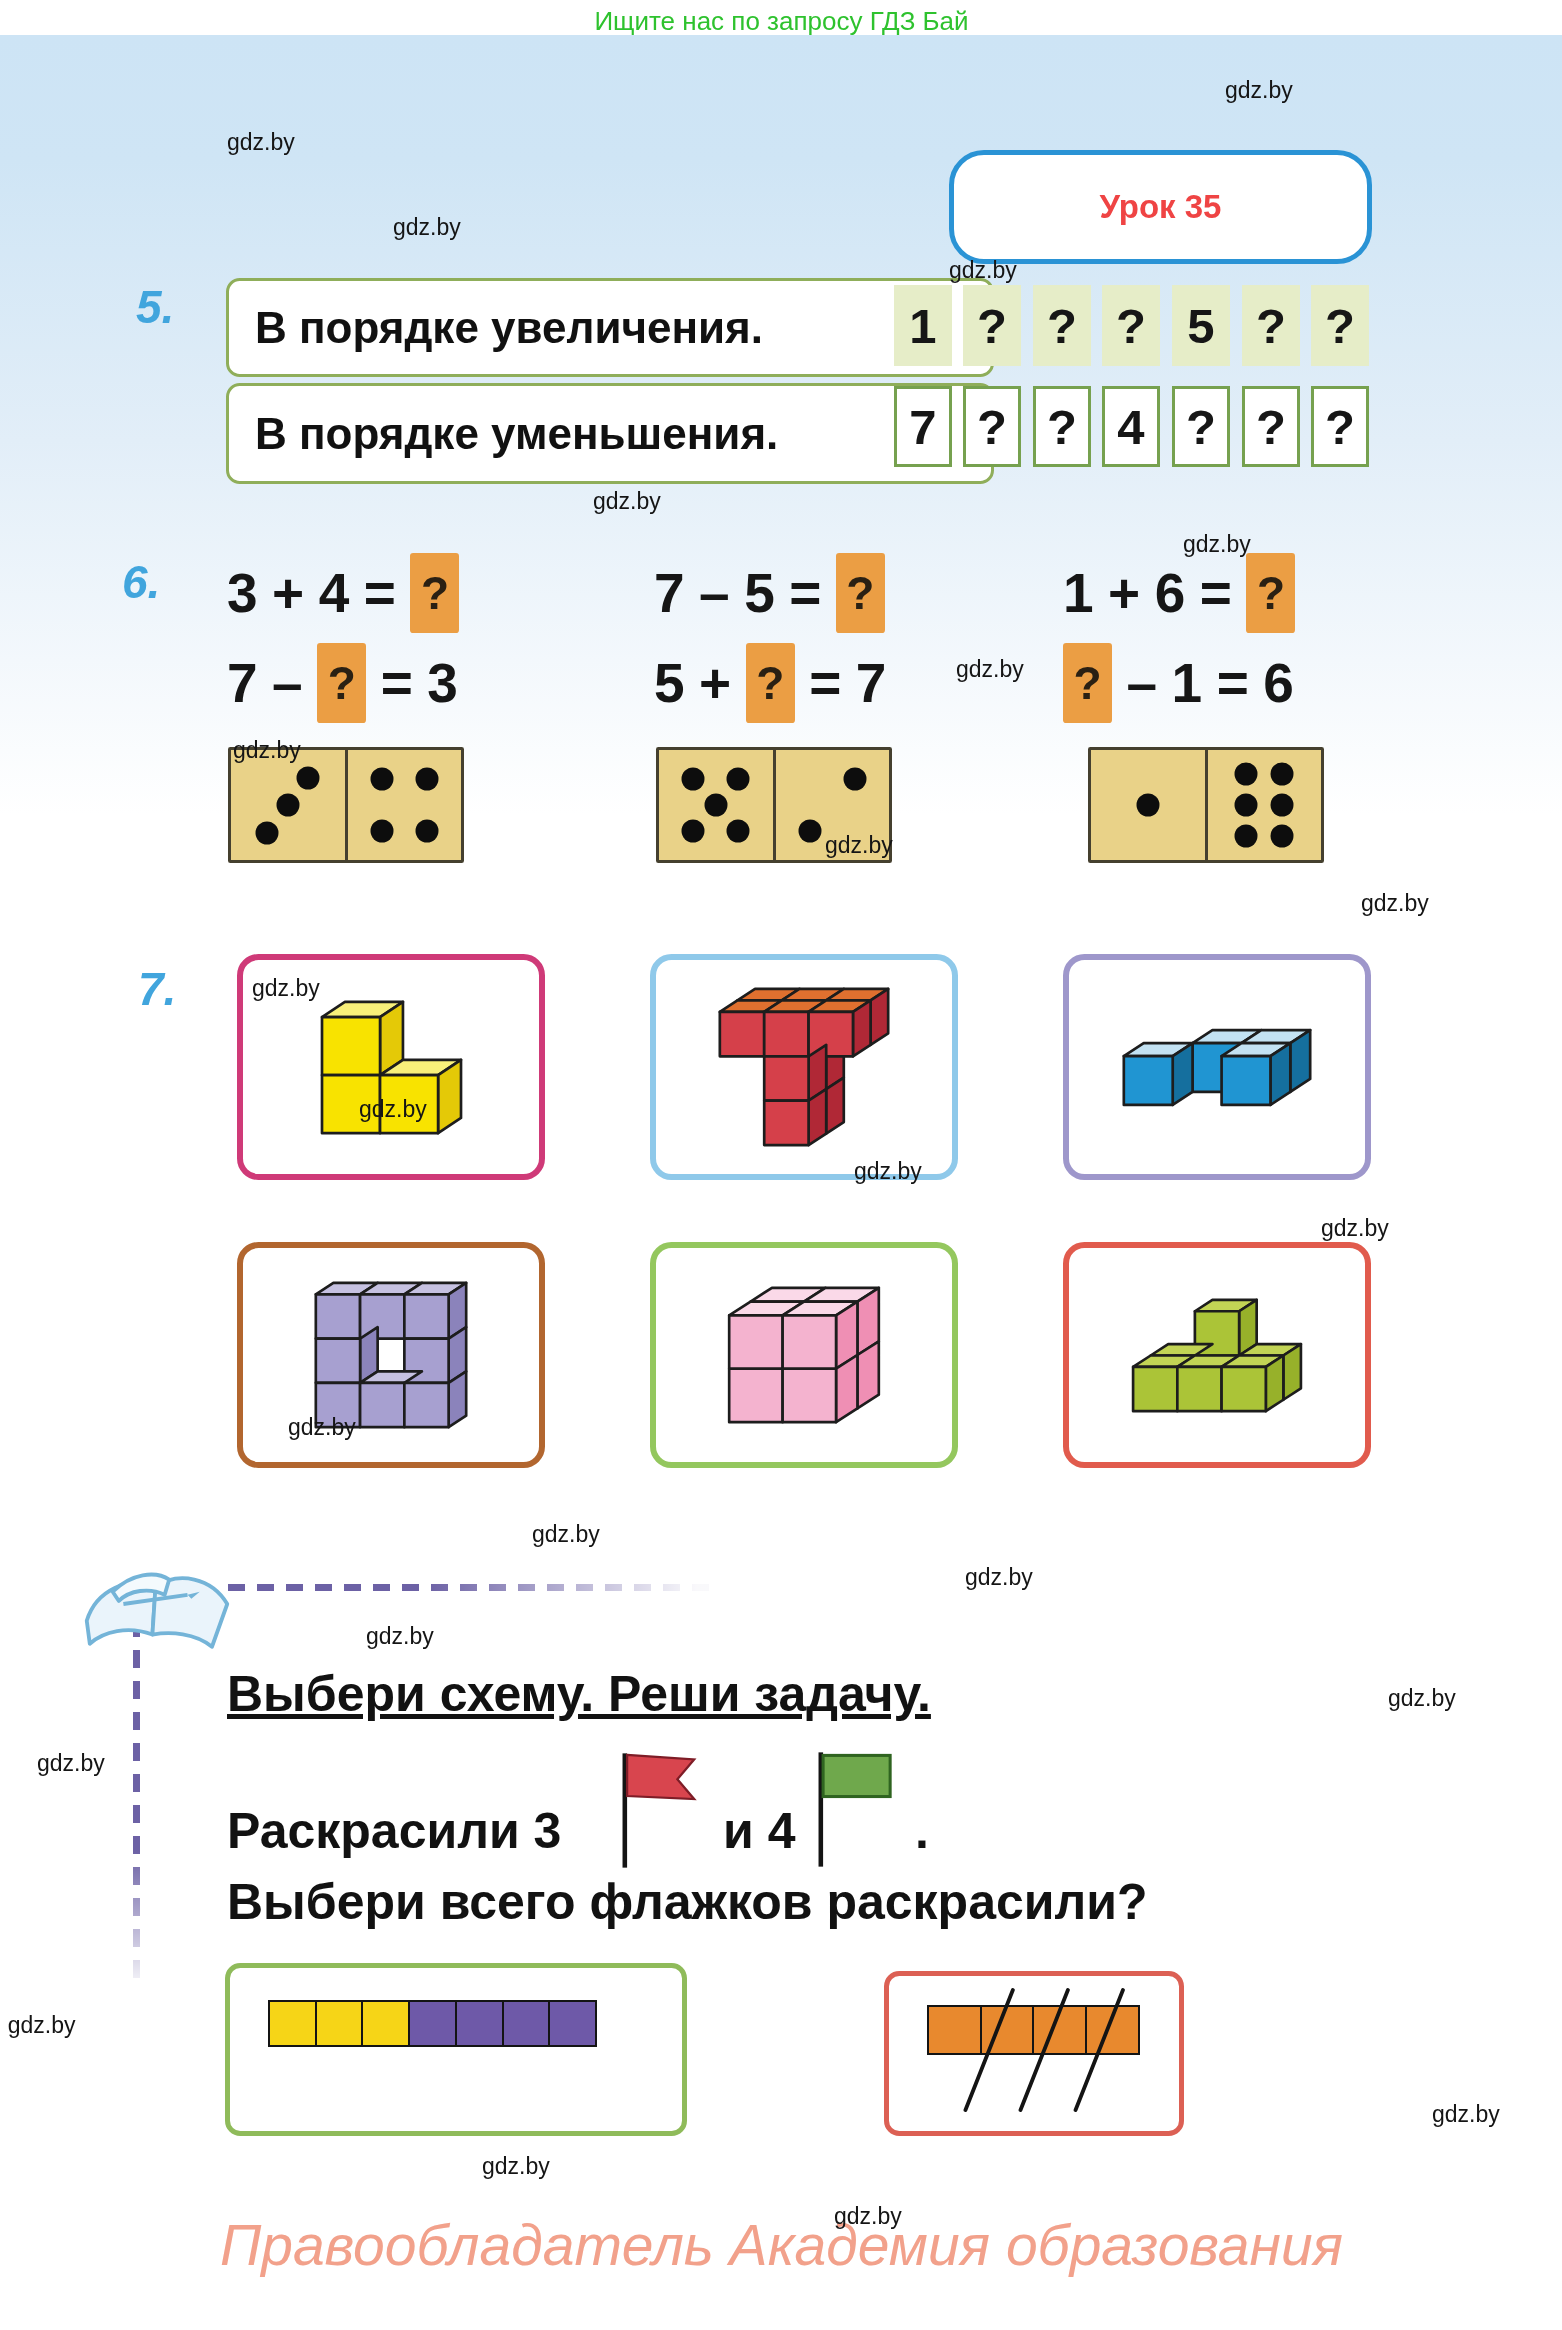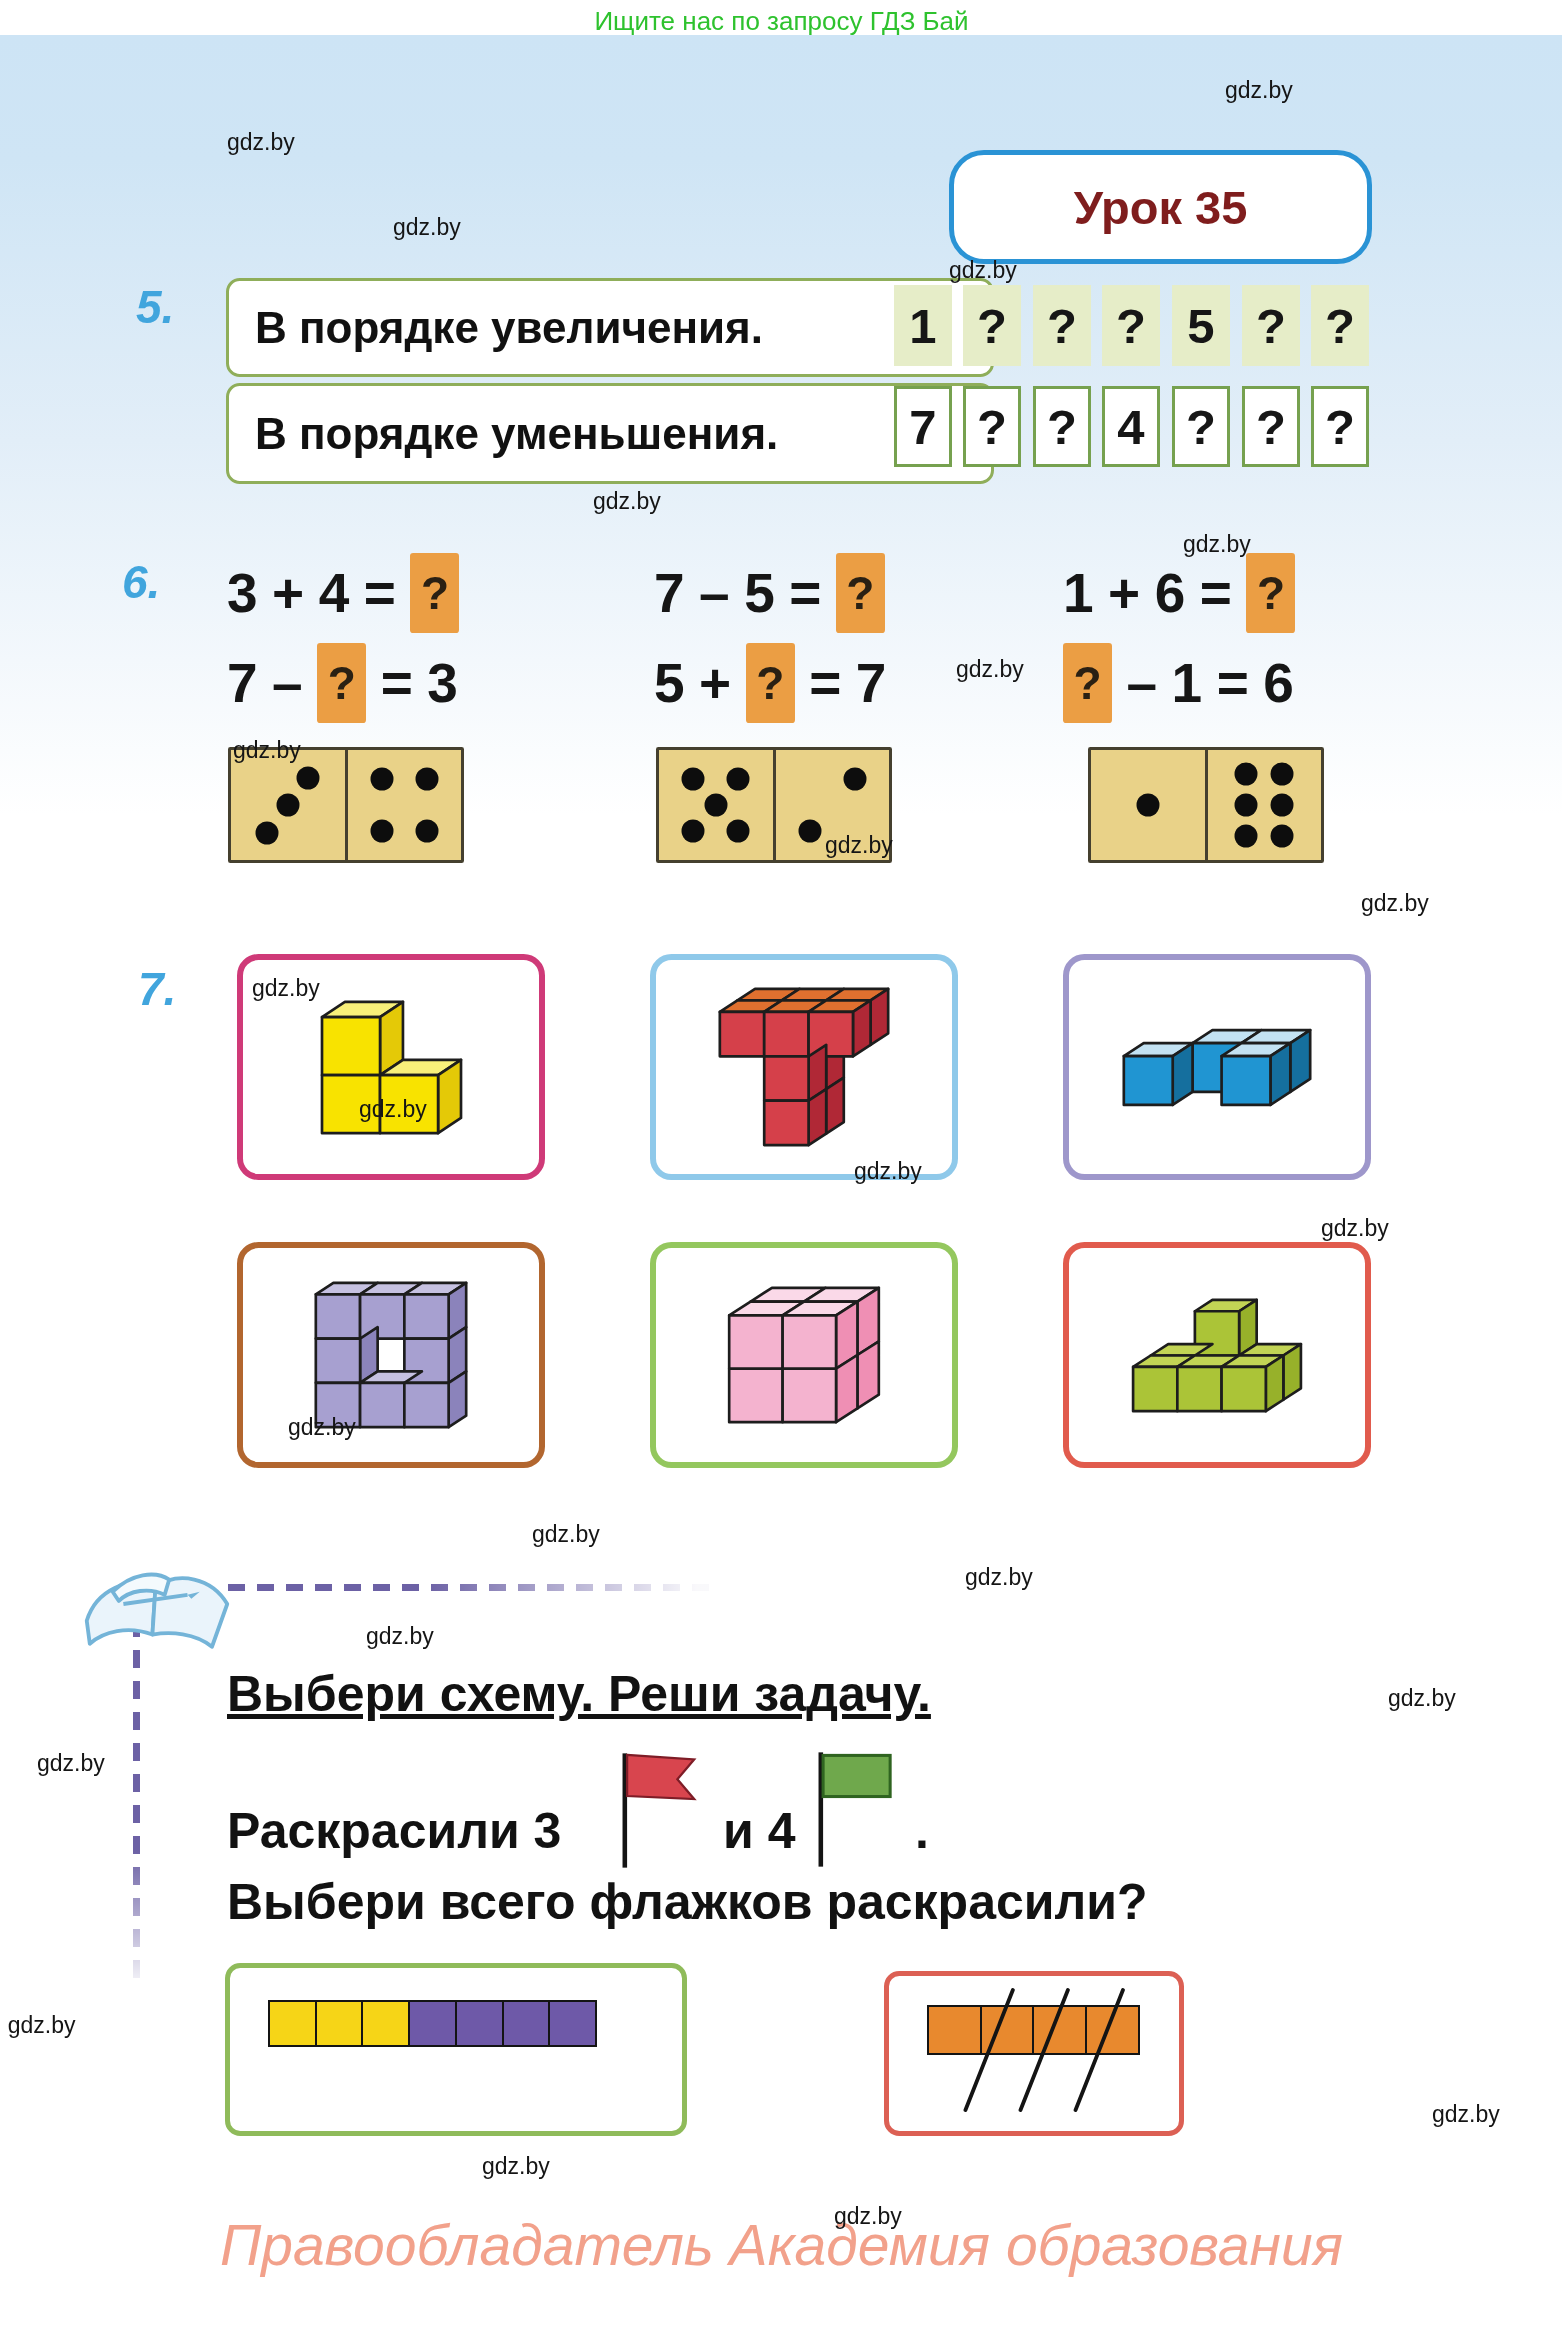--- a/index.html
+++ b/index.html
@@ -4,21 +4,21 @@
 <style>
   html,body{margin:0;padding:0;}
   body{font-family:"Liberation Sans",sans-serif;background:#ffffff;}
   #page{position:relative;width:1563px;height:2330px;overflow:hidden;background:#ffffff;}
   .sky{position:absolute;left:0;top:35px;width:100%;height:780px;
        background:linear-gradient(180deg,#cde4f5 0%,#cfe5f5 16%,#e2eef8 52%,rgba(255,255,255,0) 100%);}
   .promo{position:absolute;top:6.1px;left:0;width:100%;text-align:center;color:#2ec22e;font-size:26px;}
   .wm{position:absolute;color:#151515;font-size:23px;white-space:nowrap;z-index:30;}
   .badge{position:absolute;left:949px;top:150px;width:413px;height:104px;background:#fff;
          border:5.4px solid #2a93d5;border-radius:35px;display:flex;align-items:center;justify-content:center;
-         font-size:47px;font-weight:bold;color:#7f1d1d;z-index:5;}
+         font-size:33px;font-weight:bold;color:#ef4444;z-index:5;}
   .exnum{position:absolute;color:#41a5dd;font-size:46px;font-weight:bold;font-style:italic;z-index:6;}
   .ex5box{position:absolute;left:226px;width:768px;background:#fff;border:3.8px solid #8fae5a;border-radius:13.8px;
           display:flex;align-items:center;padding-left:26px;box-sizing:border-box;
           font-size:44px;font-weight:bold;color:#111;z-index:5;}
   #ex5box1{top:278px;height:99px;}
   #ex5box2{top:383px;height:101px;}
   .tile5{position:absolute;width:58px;height:81px;display:flex;align-items:center;justify-content:center;
          font-size:49px;font-weight:bold;color:#161616;box-sizing:border-box;z-index:5;}
   .tile5.filled{background:#e6edc8;}
   .tile5.outlined{background:#fff;border:3.1px solid #76a14f;}

